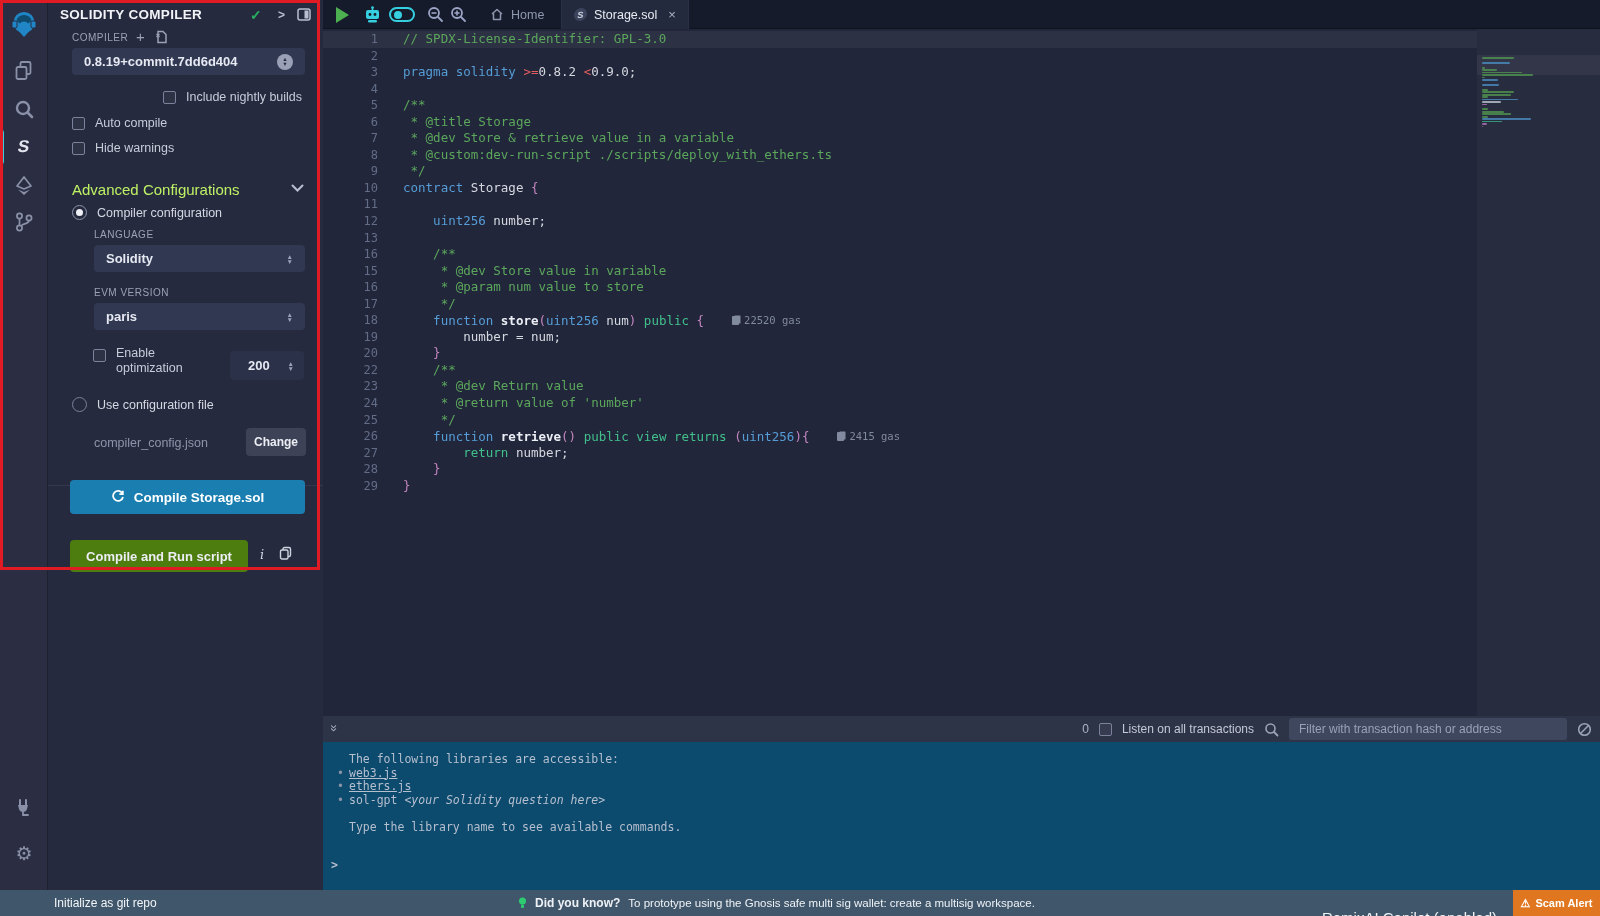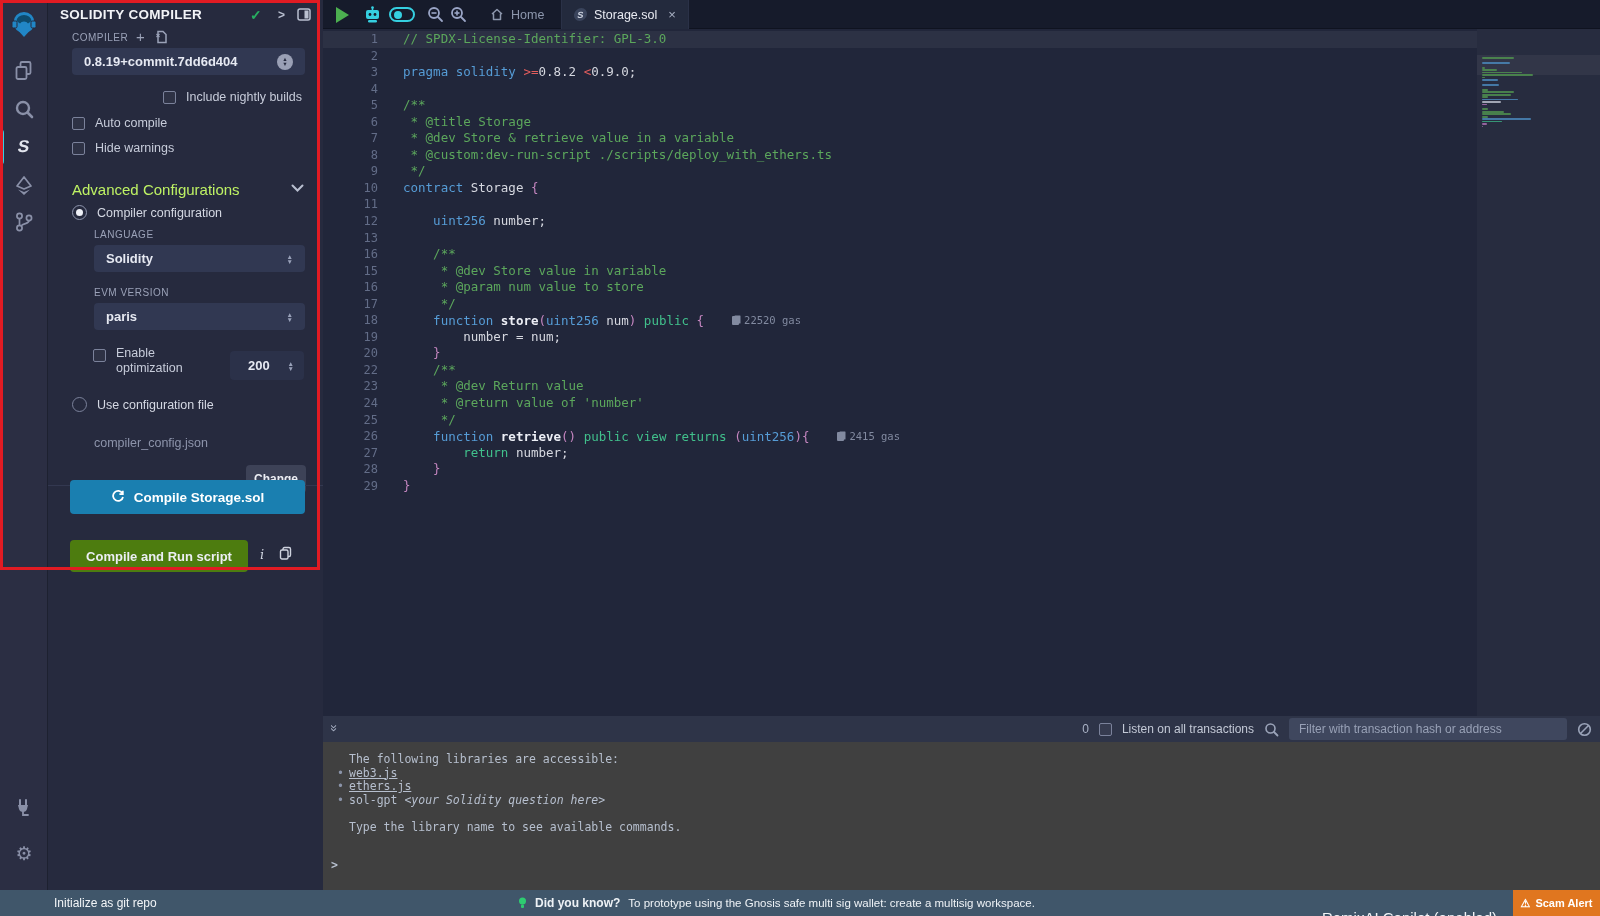--- a/index.html
+++ b/index.html
@@ -79,21 +79,21 @@
   .mm-view { position:absolute; left:0; right:0; top:26px; height:20px; background:rgba(255,255,255,.05); }
 
   
   .termbar { position:absolute; top:716px; left:0; width:1277px; height:26px; background:#2e3448; }
   .term-chev { position:absolute; left:9px; top:3px; color:#aab2c5; font-size:13px; transform:rotate(90deg); letter-spacing:-3px; }
   .term-right { position:absolute; right:0; top:0; height:26px; display:flex; align-items:center; gap:10px; padding-right:8px; }
   .term-zero { color:#aab3c6; font-size:12px; }
   .term-listen { color:#c3c9d6; font-size:12px; }
   .flt { width:278px; height:22px; background:#3f475e; border-radius:3px; color:#98a1b6; font-size:12px;
     display:flex; align-items:center; padding:0 10px; overflow:hidden; white-space:nowrap; }
-  .termout { position:absolute; top:742px; left:0; width:1277px; height:148px; background:#404040;
+  .termout { position:absolute; top:742px; left:0; width:1277px; height:148px; background:#0c4a6e;
     font-family:"DejaVu Sans Mono", monospace; font-size:11.5px; color:#b6bfce; }
   .tlines { position:absolute; top:11px; left:0; right:0; }
   .tline { height:13.6px; line-height:13.6px; padding-left:26px; white-space:pre; }
   .tline.bullet { padding-left:14px; }
   .tline .bdot { display:inline-block; width:12px; color:#8a93a8; }
   .tline a.lib { color:#b6bfce; text-decoration:underline; }
   .tline .ital { font-style:italic; }
   .prompt { position:absolute; left:8px; top:116px; font-weight:bold; color:#b6bfce; }
 
   
@@ -256,21 +256,21 @@
         <span>▼</span>
       </span>
   </div>
 
   <div class="chk-row" style="left:24px;top:397px;color:#d4d8e3;">
     <span class="rd"></span>
     <span>Use configuration file</span>
   </div>
 
   <div class="sp-el" style="left:46px;top:436px;color:#8d94ab;font-size:12.5px;">compiler_config.json</div>
-  <div class="sp-el btn-change" style="left:198px;top:428px;width:60px;height:28px;margin-top:37px;">Change</div>
+  <div class="sp-el btn-change" style="left:198px;top:428px;width:60px;height:28px;">Change</div>
 
   <div class="divider" style="top:485px;"></div>
 
   <div class="sp-el btn-compile" style="left:22px;top:480px;width:235px;height:34px;">
     <svg width="14" height="14" viewBox="0 0 14 14">
       <path d="M11.5 3.5 A5 5 0 1 0 12 7" fill="none" stroke="#fff" stroke-width="1.8"></path>
       <path d="M11.8 0.8 L11.8 4.2 L8.4 4.2" fill="none" stroke="#fff" stroke-width="1.8"></path>
     </svg>
     <span>Compile Storage.sol</span>
   </div>

